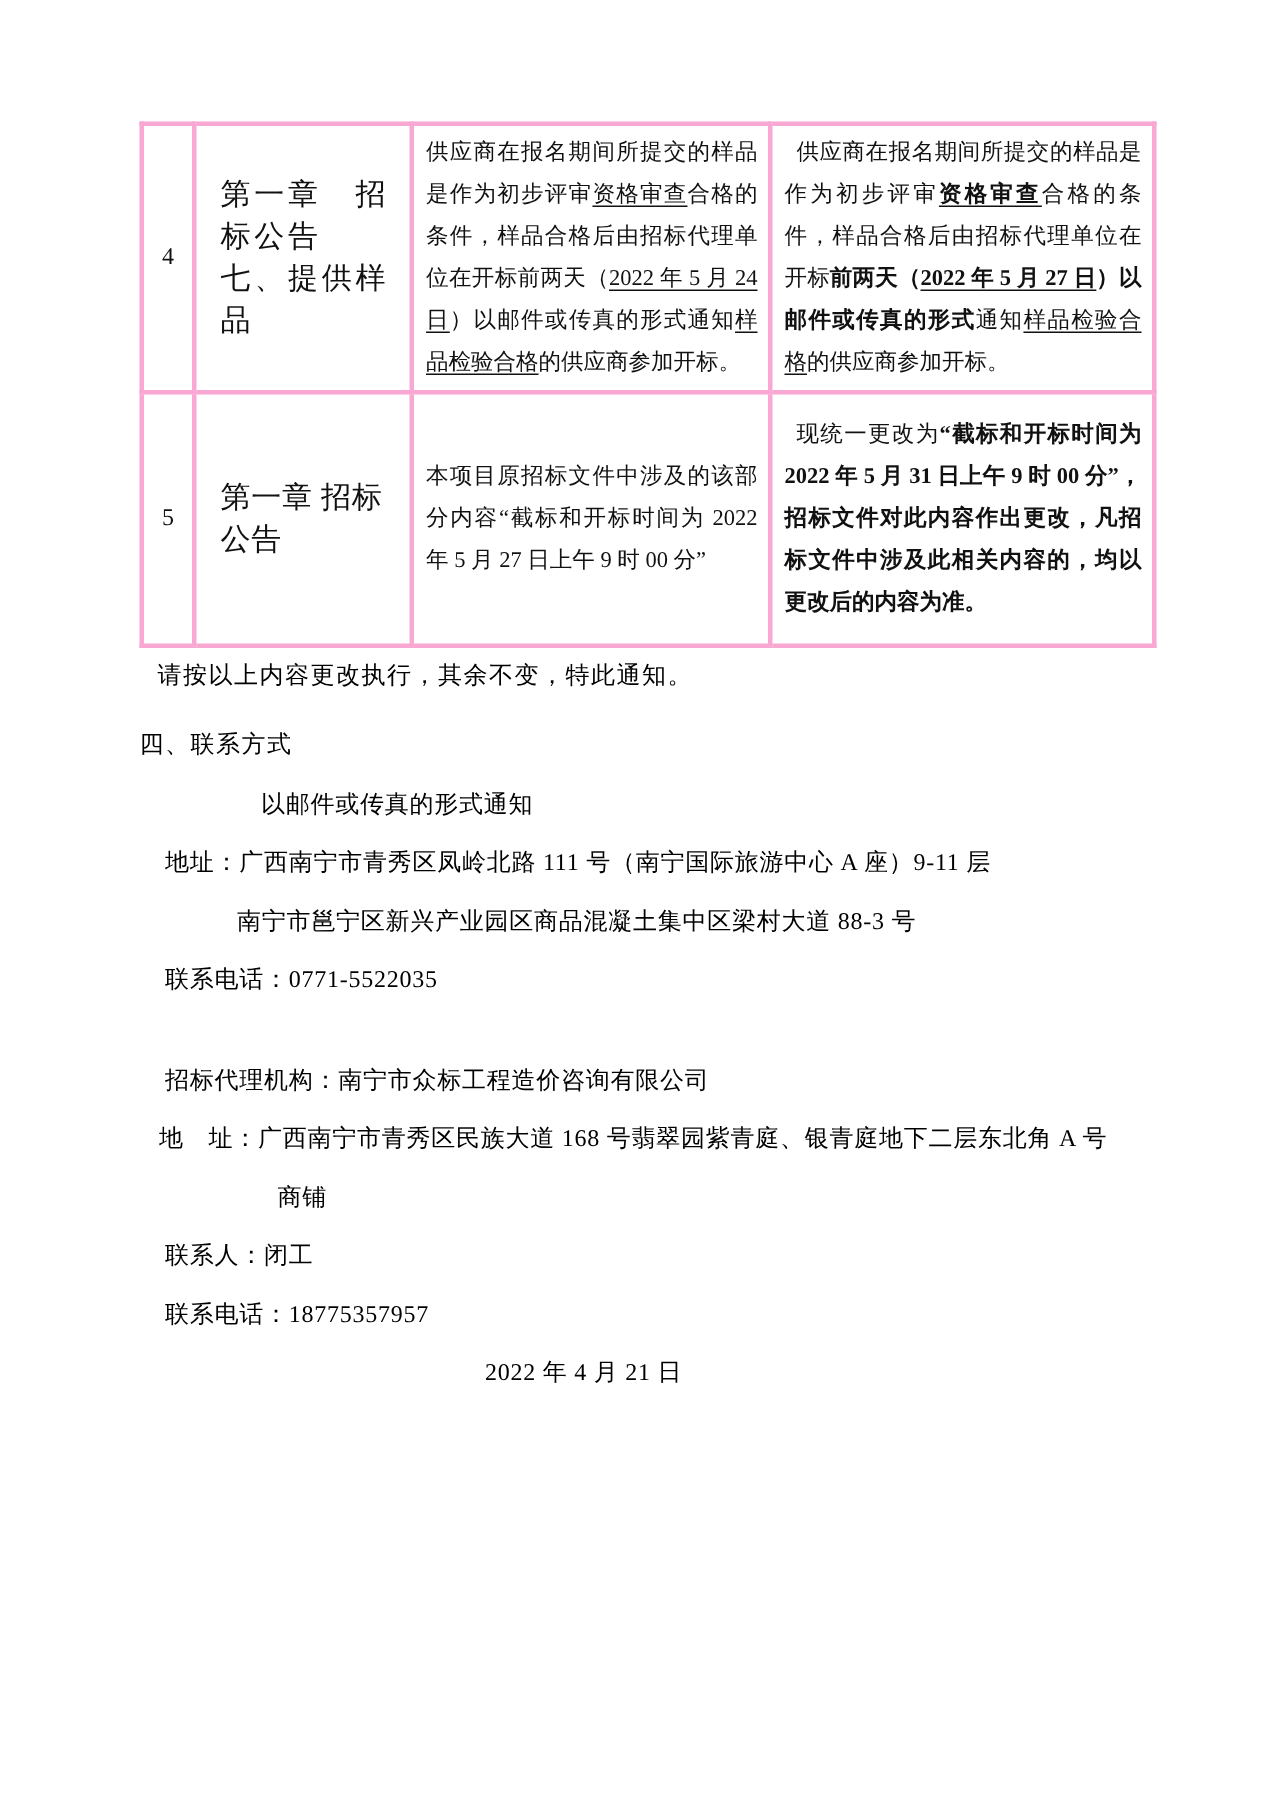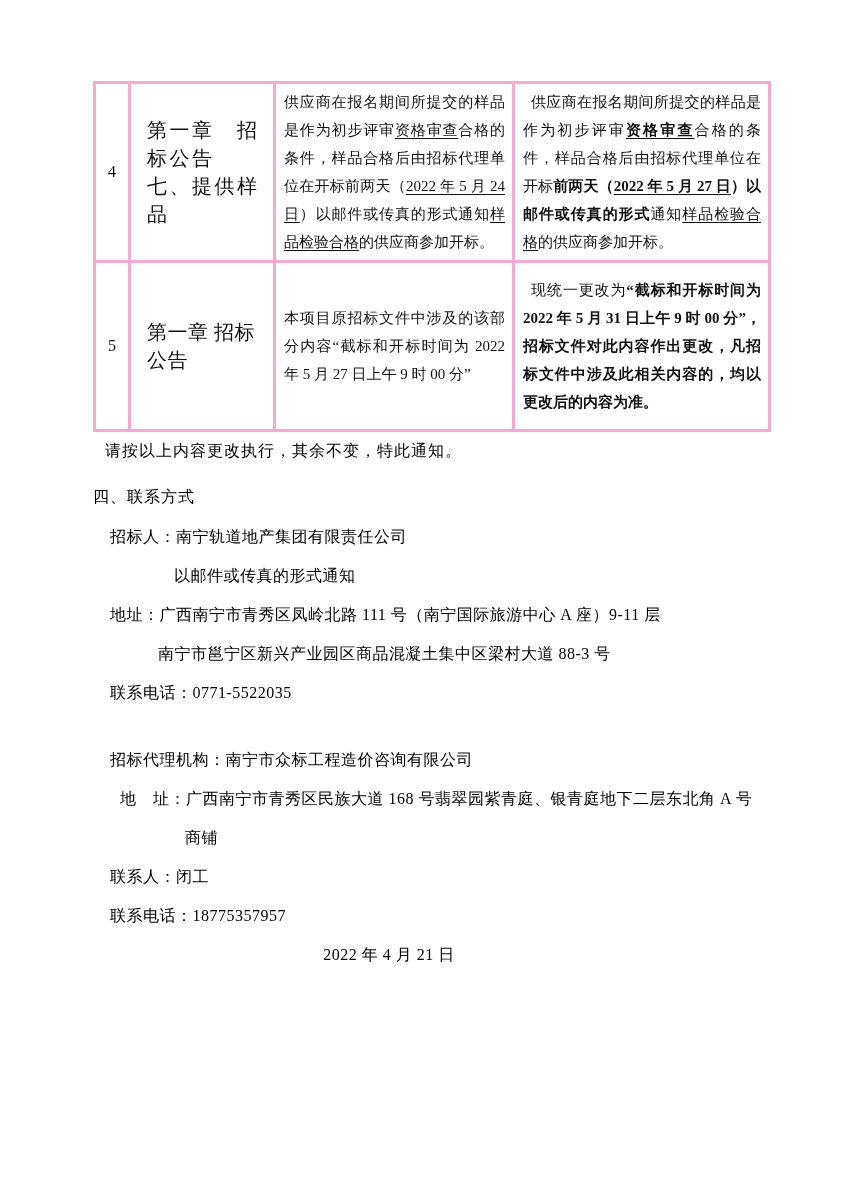--- a/index.html
+++ b/index.html
@@ -73,21 +73,21 @@
   .c-line {
     font-size:16px;
     line-height:39px;
     letter-spacing:0.5px;
     white-space:nowrap;
   }
   .ind-label  { margin-left:17px; }
   .ind-name2  { margin-left:81px; }
   .ind-addr2  { margin-left:65px; }
   .ind-shop   { margin-left:92px; }
-  .ind-agaddr { margin-left:27px; }
+  .ind-agaddr { margin-left:13px; }
   .agency-block { margin-top:28px; }
   .date-line {
     text-align:center;
     padding-right:83px;
     font-size:16px;
     line-height:39px;
     letter-spacing:0.5px;
   }
 </style>
 </head>
@@ -122,21 +122,20 @@
           <td class="col-text cell-revised"><span>现统一更改为</span><span class="seg-b">“截标和开标时间为 2022 年 5  月  31 日上午 9 时 00 分”，</span><span class="seg-b">招标文件对此内容作出更改，凡招标文件中涉及此相关内容的，均以更改后的内容为准。</span></td>
         </tr>
       </tbody>
     </table>
 
     <p class="notice">请按以上内容更改执行，其余不变，特此通知。</p>
 
     <h3 class="section-heading">四、联系方式</h3>
 
     <div class="tenderer-block">
-      <p class="c-line ind-label">招标人：南宁轨道地产集团有限责任公司</p>
       <p class="c-line ind-name2">以邮件或传真的形式通知</p>
       <p class="c-line ind-label">地址：广西南宁市青秀区凤岭北路 111 号（南宁国际旅游中心 A 座）9-11 层</p>
       <p class="c-line ind-addr2">南宁市邕宁区新兴产业园区商品混凝土集中区梁村大道 88-3 号</p>
       <p class="c-line ind-label">联系电话：0771-5522035</p>
     </div>
 
     <div class="agency-block">
       <p class="c-line ind-label">招标代理机构：南宁市众标工程造价咨询有限公司</p>
       <p class="c-line ind-agaddr">地　址：广西南宁市青秀区民族大道 168 号翡翠园紫青庭、银青庭地下二层东北角 A 号</p>
       <p class="c-line ind-shop">商铺</p>

